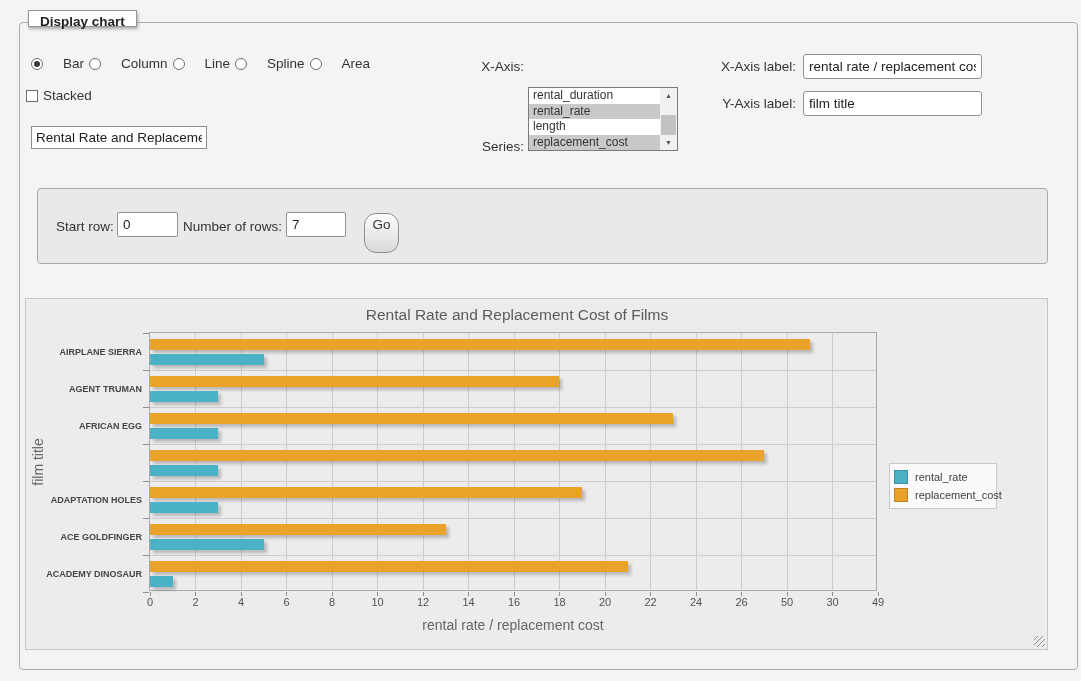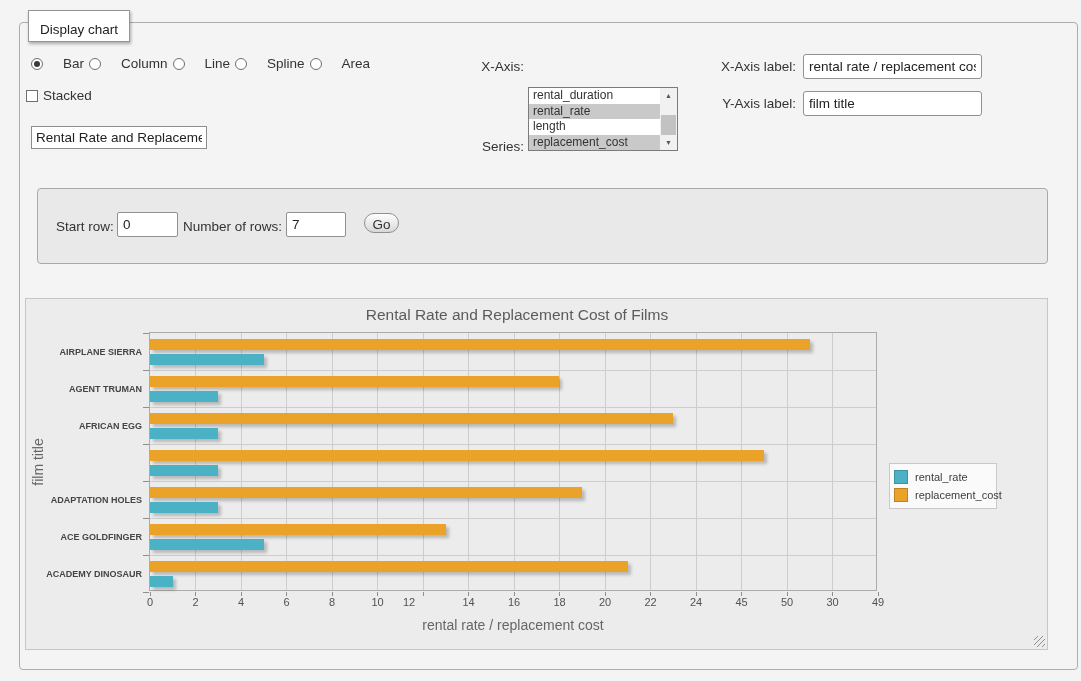--- a/index.html
+++ b/index.html
@@ -1,21 +1,21 @@
 <!DOCTYPE html>
 <html><head>
 <meta charset="utf-8">
 <style>
   * { box-sizing: border-box; margin:0; padding:0; }
   body { width:1081px; height:681px; background:#f4f4f4; font-family:"Liberation Sans",sans-serif; font-size:13.5px; color:#333; }
   #page { position:relative; width:1081px; height:681px; overflow:hidden; }
   .abs { position:absolute; }
 
   #fieldset { left:19px; top:22px; width:1059px; height:648px; border:1px solid #adadad; border-radius:4px; }
-  #legend-box { left:28px; top:10px; height:32px; padding:8px 11px; background:#fff; border:1px solid #969696; box-shadow:1px 2px 3px rgba(0,0,0,0.3); font-weight:normal; line-height:22px; color:#222; z-index:3; }
+  #legend-box { left:28px; top:10px; height:17px; padding:0 11px; background:#fff; border:1px solid #969696; box-shadow:1px 2px 3px rgba(0,0,0,0.3); font-weight:bold; line-height:22px; color:#222; z-index:3; }
 
   #radio-row { left:31px; top:56px; display:flex; gap:5px; align-items:center; }
   .radio-item { display:inline-flex; align-items:center; gap:20px; }
   .radio-circle { width:12px; height:12px; border:1px solid #6e6e6e; border-radius:50%; background:#fff; position:relative; display:inline-block; }
   .radio-circle.checked::after { content:""; position:absolute; left:2px; top:2px; width:6px; height:6px; border-radius:50%; background:#3b3b3b; }
 
   #stacked-row { left:26px; top:88px; display:flex; align-items:center; gap:5px; }
   .checkbox { width:12px; height:12px; border:1px solid #6f6f6f; background:#fff; display:inline-block; }
 
   #title-input { left:31px; top:126px; width:176px; height:23px; border:1px solid #8d8d8d; padding:0 4px; font-size:13.5px; color:#222; background:#fff; font-family:"Liberation Sans",sans-serif; }
@@ -40,21 +40,21 @@
   #ylabel-caption { left:640px; top:96px; width:156px; }
   .text-field { border:1px solid #919191; border-radius:3px; padding:0 5px; font-size:13.5px; color:#222; background:#fff; font-family:"Liberation Sans",sans-serif; }
   #xlabel-input { left:803px; top:54px; width:179px; height:25px; }
   #ylabel-input { left:803px; top:91px; width:179px; height:25px; }
 
   #query-panel { left:37px; top:188px; width:1011px; height:76px; background:#e9e9e9; border:1px solid #a9a9a9; border-radius:4px; }
   #start-row-label { left:18px; top:30px; }
   #start-row-input { left:79px; top:23px; width:61px; height:25px; border-radius:2px; }
   #num-rows-label { left:145px; top:30px; }
   #num-rows-input { left:248px; top:23px; width:60px; height:25px; border-radius:2px; }
-  #go-button { left:326px; top:24px; width:35px; height:20px; border:1px solid #8f8f8f; border-radius:12px; background:linear-gradient(#fefefe,#d8d8d8); text-align:center; line-height:22px; color:#333; }
+  #go-button { left:326px; top:24px; width:35px; height:40px; border:1px solid #8f8f8f; border-radius:12px; background:linear-gradient(#fefefe,#d8d8d8); text-align:center; line-height:22px; color:#333; }
 
   #chart-container { left:25px; top:298px; width:1023px; height:352px; background:#ececec; border:1px solid #c6c6c6; }
   #chart-title { top:7px; left:0; width:982px; text-align:center; font-size:15.5px; color:#5b5b5b; }
   #plot { left:123px; top:33px; width:728px; height:259px; border:1px solid #ababab; }
   .vgrid { position:absolute; top:0; bottom:0; width:1px; background:#cdcdcd; }
   .hgrid { position:absolute; left:0; right:0; height:1px; background:#cdcdcd; }
   .bar { position:absolute; left:0; height:11px; box-shadow:3px 3px 3px rgba(0,0,0,0.22); }
   .ytick { position:absolute; left:-7px; width:6px; height:1px; background:#8f8f8f; }
   .xtick { position:absolute; top:259px; width:1px; height:4px; background:#8f8f8f; }
   .xtick-label { position:absolute; top:263px; width:30px; text-align:center; font-size:11px; color:#525252; }
@@ -192,35 +192,35 @@
         <div class="xtick-label" style="left: 30.5px;">2</div>
         <div class="xtick" style="left: 90.5px;"></div>
         <div class="xtick-label" style="left: 76px;">4</div>
         <div class="xtick" style="left: 136px;"></div>
         <div class="xtick-label" style="left: 121.5px;">6</div>
         <div class="xtick" style="left: 181.5px;"></div>
         <div class="xtick-label" style="left: 167px;">8</div>
         <div class="xtick" style="left: 227px;"></div>
         <div class="xtick-label" style="left: 212.5px;">10</div>
         <div class="xtick" style="left: 272.5px;"></div>
-        <div class="xtick-label" style="left: 244px;">12</div>
+        <div class="xtick-label" style="left: 258px;">12</div>
         <div class="xtick" style="left: 318px;"></div>
         <div class="xtick-label" style="left: 303.5px;">14</div>
         <div class="xtick" style="left: 363.5px;"></div>
         <div class="xtick-label" style="left: 349px;">16</div>
         <div class="xtick" style="left: 409px;"></div>
         <div class="xtick-label" style="left: 394.5px;">18</div>
         <div class="xtick" style="left: 454.5px;"></div>
         <div class="xtick-label" style="left: 440px;">20</div>
         <div class="xtick" style="left: 500px;"></div>
         <div class="xtick-label" style="left: 485.5px;">22</div>
         <div class="xtick" style="left: 545.5px;"></div>
         <div class="xtick-label" style="left: 531px;">24</div>
         <div class="xtick" style="left: 591px;"></div>
-        <div class="xtick-label" style="left: 576.5px;">45</div>
+        <div class="xtick-label" style="left: 576.5px;">26</div>
         <div class="xtick" style="left: 636.5px;"></div>
         <div class="xtick-label" style="left: 622px;">50</div>
         <div class="xtick" style="left: 682px;"></div>
         <div class="xtick-label" style="left: 667.5px;">30</div>
         <div class="xtick" style="left: 727.5px;"></div>
         <div class="xtick-label" style="left: 713px;">49</div>
       </div>
     <div id="xaxis-title" class="abs">rental rate / replacement cost</div>
     <div id="yaxis-title" class="abs">film title</div>
     <div id="chart-legend" class="abs">

